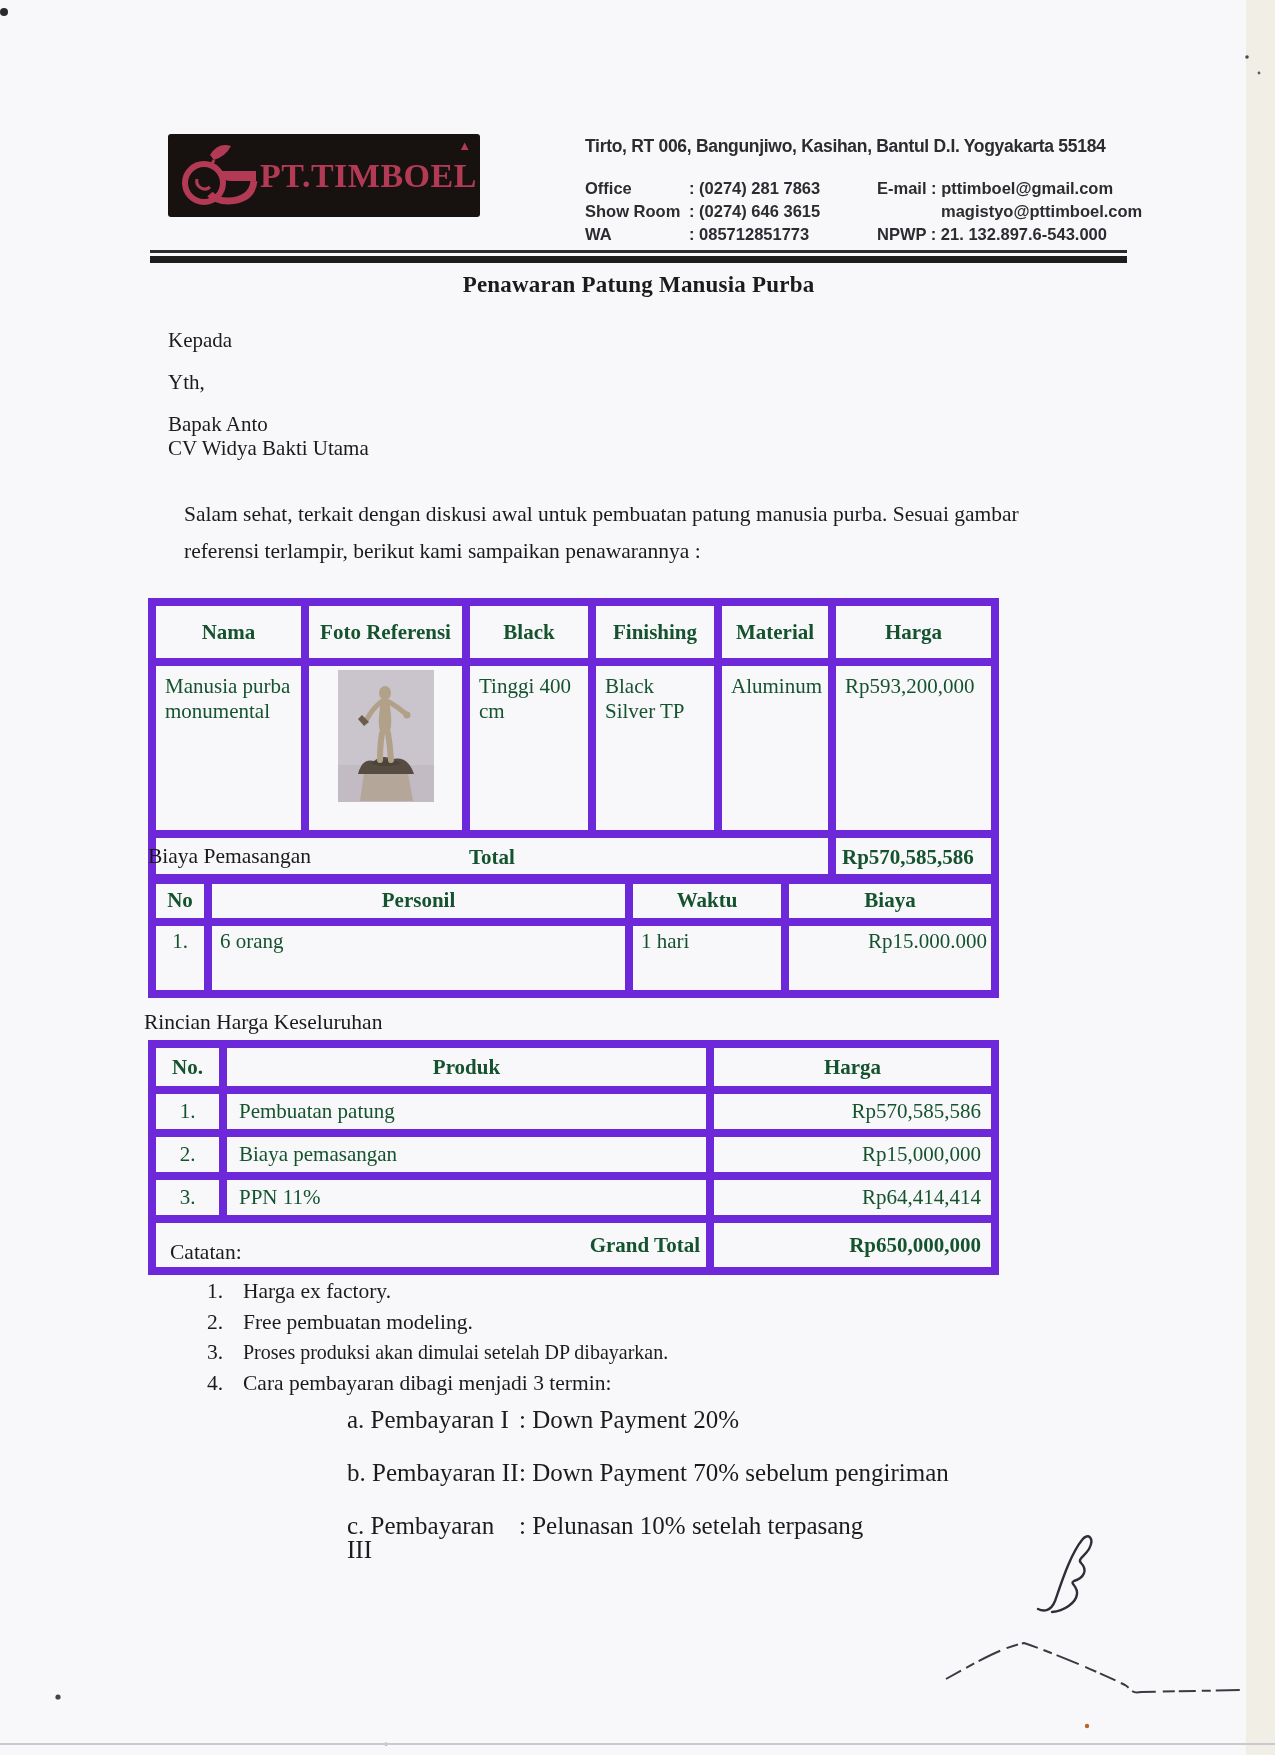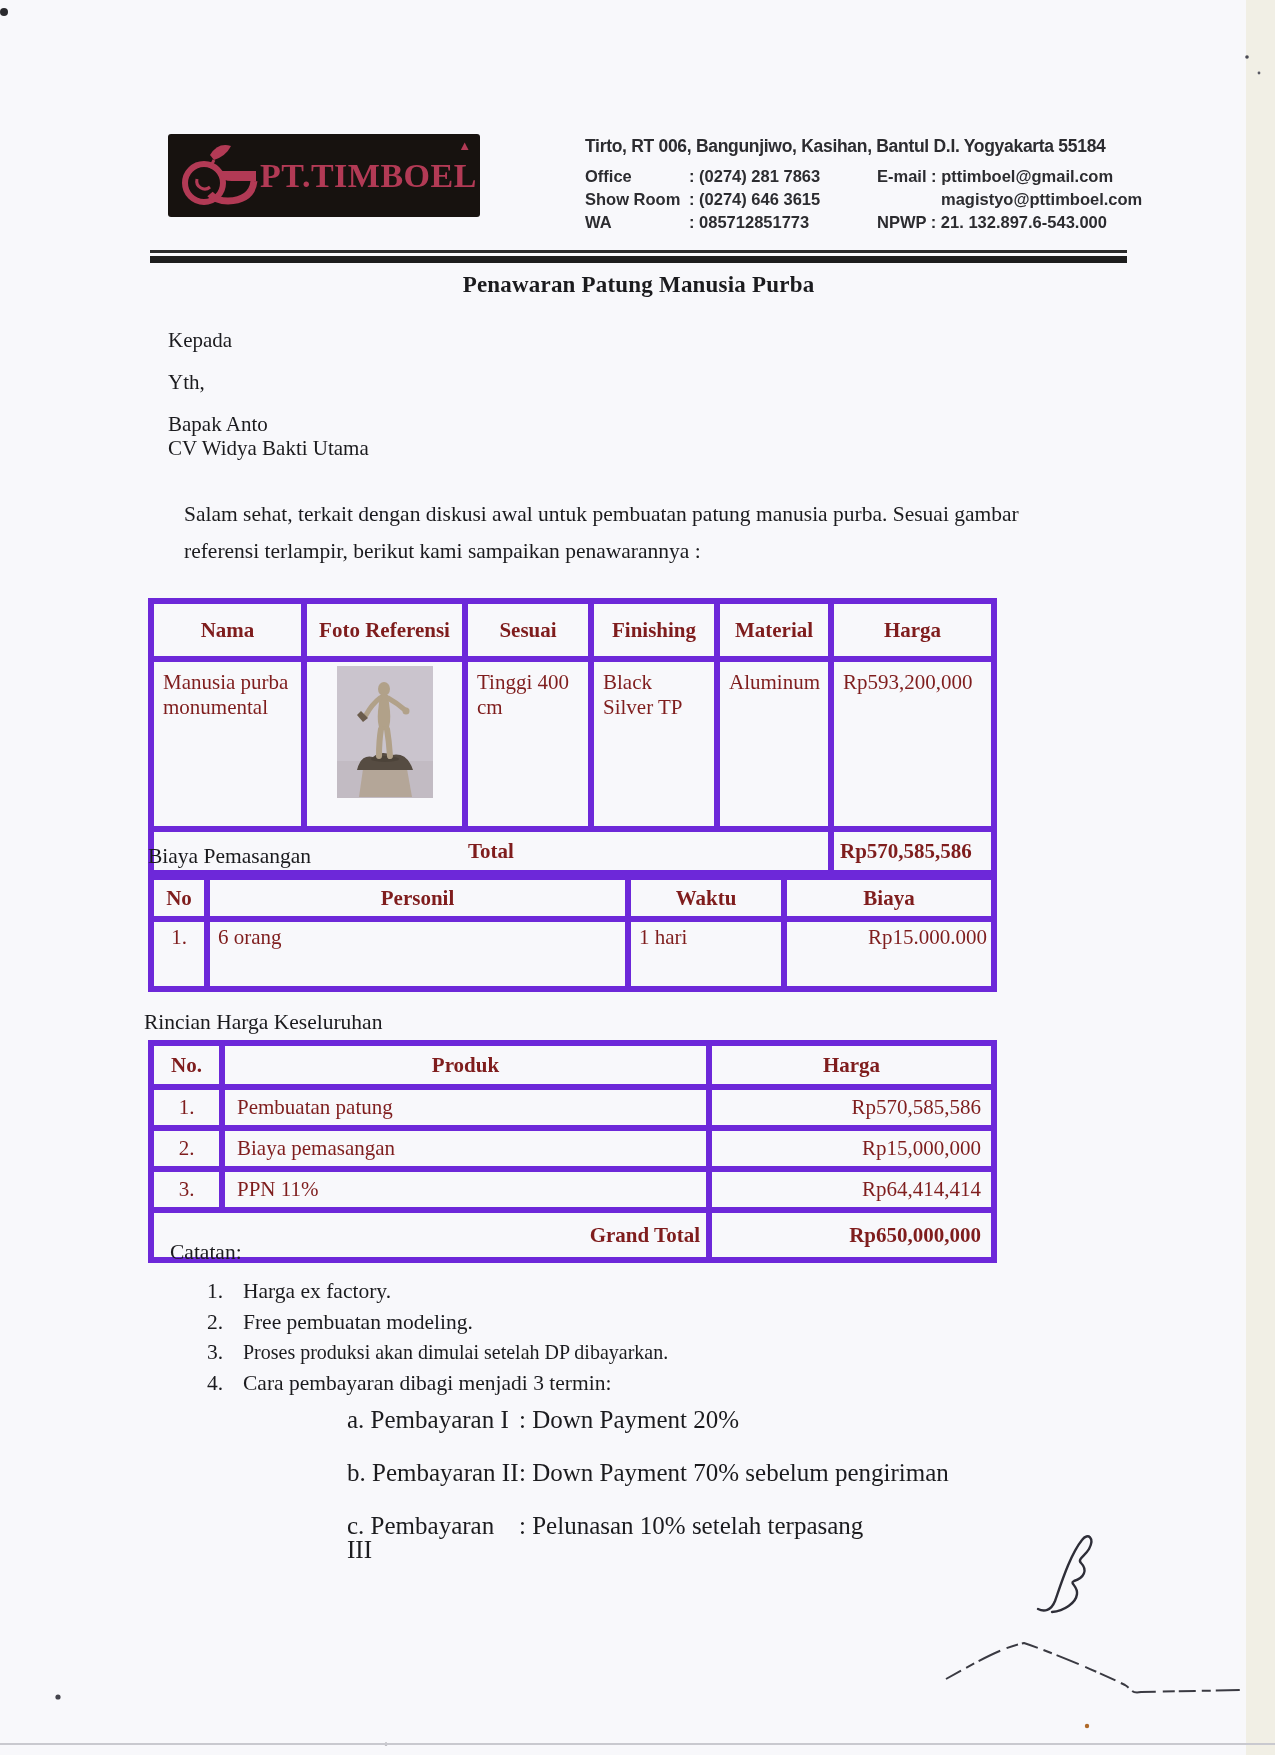--- a/index.html
+++ b/index.html
@@ -11,21 +11,21 @@
   
   .logo-box{position:absolute;left:168px;top:134px;width:312px;height:83px;background:#17120f;
             border-radius:3px;display:flex;align-items:center;}
   .logo-emblem{margin-left:6px;flex:0 0 auto;}
   .logo-text{font-family:"Liberation Serif",serif;font-weight:bold;font-size:34px;color:#b23a55;
              letter-spacing:.5px;margin-left:2px;white-space:nowrap;}
   .logo-mark{position:absolute;right:9px;top:5px;color:#b23a55;font-size:13px;line-height:13px;}
 
   .contact{position:absolute;left:585px;top:136px;width:575px;
            font-family:"Liberation Sans",sans-serif;color:#2c2c30;font-weight:bold;}
-  .contact .addr{font-size:17.5px;letter-spacing:-.3px;margin-bottom:8px;white-space:nowrap;}
+  .contact .addr{font-size:17.5px;letter-spacing:-.3px;margin-bottom:20px;white-space:nowrap;}
   .contact-cols{display:flex;font-size:16.5px;line-height:23px;}
   .ccol-left{width:292px;}
   .crow{display:flex;}
   .cl{display:inline-block;width:104px;flex:0 0 auto;}
   .cv{white-space:nowrap;}
   .ccol-right .indent{padding-left:64px;}
   .ccol-right div{white-space:nowrap;}
 
   .rule{position:absolute;left:150px;top:250px;width:977px;}
   .rule-thin{height:3px;background:#2b2b2b;}
@@ -35,21 +35,21 @@
          font-size:23px;font-weight:bold;letter-spacing:.2px;}
 
   .recipient{position:absolute;left:168px;top:328px;font-size:21px;line-height:24px;}
   .recipient .gap{margin-top:18px;}
   .recipient .tight{}
 
   .intro{position:absolute;left:184px;top:496px;width:860px;font-size:21.5px;line-height:37px;}
 
   
   table.doc{border-collapse:collapse;table-layout:fixed;background:transparent;}
-  table.doc th,table.doc td{border:6px solid #6d28d9;font-size:21px;color:#7f1d1d;
+  table.doc th,table.doc td{border:8px solid #6d28d9;font-size:21px;color:#14532d;
                             overflow:hidden;}
   table.doc th{font-weight:bold;text-align:center;}
   .t1{position:absolute;left:148px;top:598px;width:843px;}
   .t1 th{height:50px;}
   .t1 td.body{height:148px;vertical-align:top;padding:8px 9px;}
   .t1 td.foto-cell{padding:4px 0 0 0;text-align:center;vertical-align:top;}
   .t1 td.total-lbl{height:36px;text-align:center;font-weight:bold;}
   .t1 td.total-val{font-weight:bold;padding:0 6px;}
 
   .sec-heading{position:absolute;font-size:21.5px;color:#1a1a1d;}
@@ -147,21 +147,21 @@
         <col style="width:161px">
         <col style="width:126px">
       <col style="width:126px">
         <col style="width:114px">
         <col style="width:163px">
     </colgroup>
     <tbody>
         <tr>
       <th>Nama</th>
       <th>Foto Referensi</th>
-      <th>Sesuai</th>
+      <th>Black</th>
       <th>Finishing</th>
       <th>Material</th>
       <th>Harga</th>
     </tr>
     <tr>
       <td class="body">Manusia purba monumental</td>
       <td class="body foto-cell">
         <svg width="96" height="132" viewBox="0 0 96 132">
           <rect width="96" height="132" fill="#cac4cd"></rect>
           <rect y="95" width="96" height="37" fill="#c2bbc3"></rect>

